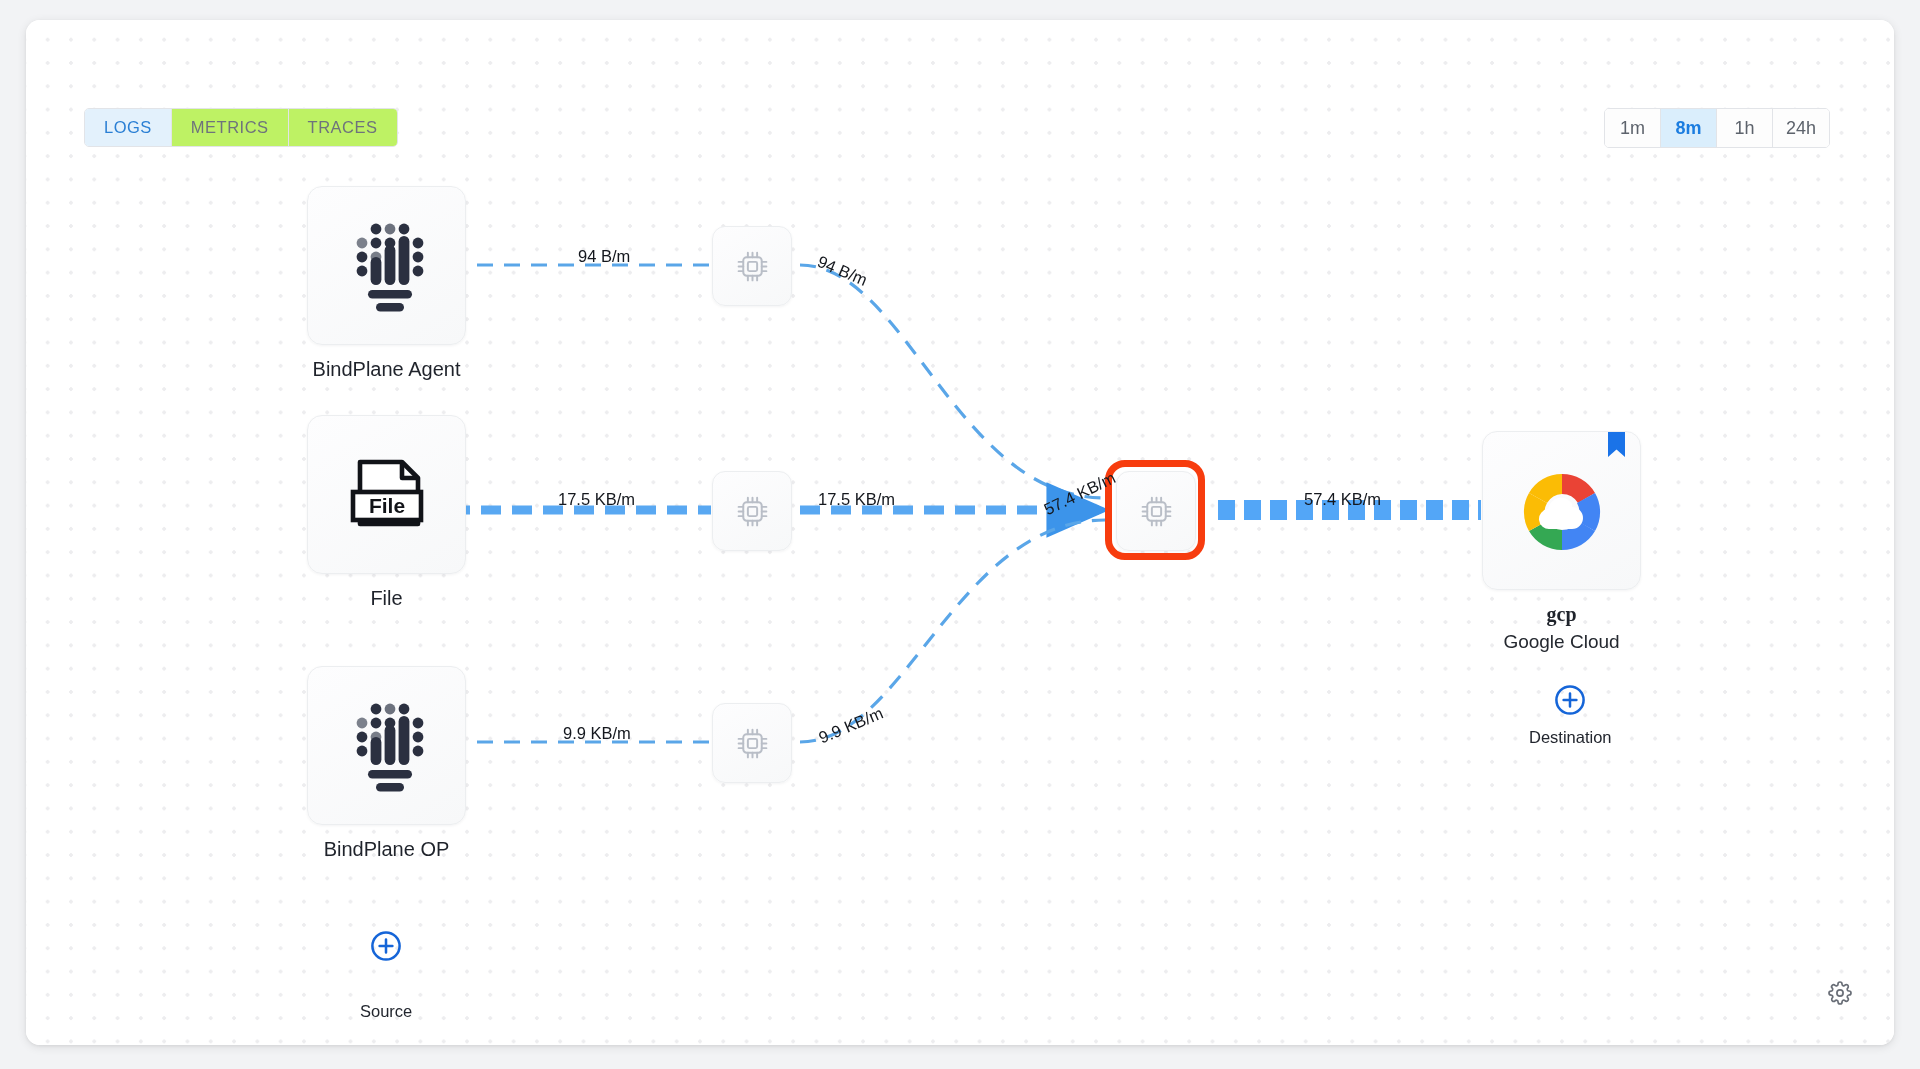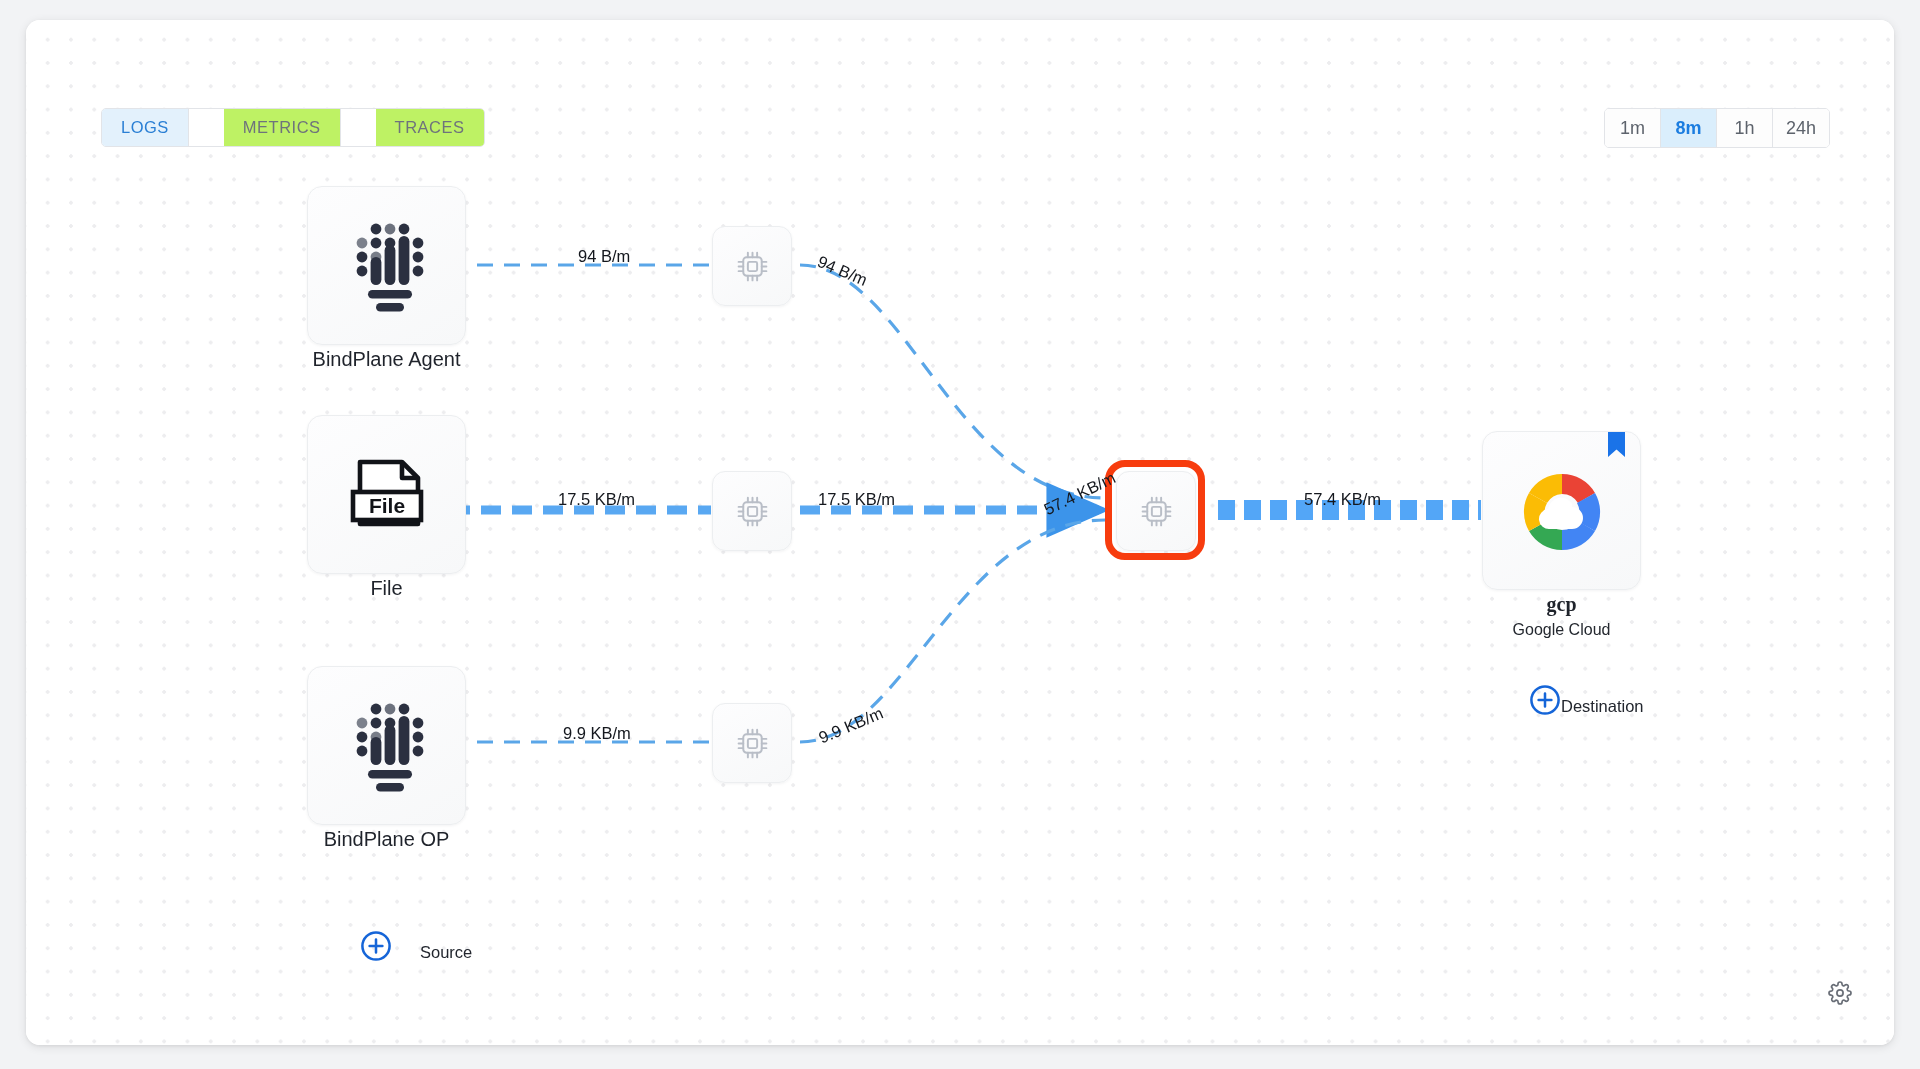--- a/index.html
+++ b/index.html
@@ -30,29 +30,28 @@
     inset: 0;
     background-color: #ffffff;
     background-image: radial-gradient(circle, #ededef 1.6px, transparent 1.7px);
     background-size: 23.3px 23.3px;
     background-position: 10px 8px;
   }
 
   
   #tab-group {
     position: absolute;
-    left: 75px;
+    left: 58px;
     top: 88px;
     display: flex;
     border: 1px solid #e2e4e8;
     border-radius: 5px;
     overflow: hidden;
     background: #fff;
     z-index: 40;
-    gap: 35px;
   }
   .tab-btn {
     font-size: 16.5px;
     letter-spacing: 0.5px;
     padding: 10px 19px;
     color: #6e737c;
     background: #bef264;
     border: none;
     border-right: 1px solid #e2e4e8;
     cursor: pointer;
@@ -122,27 +121,27 @@
   }
   .card-lg { width: 157px; height: 157px; }
   .card-sm {
     width: 78px; height: 78px;
     border-radius: 13px;
   }
   .node-label {
     text-align: center;
     font-size: 20px;
     color: #1f232b;
-    margin-top: 3px;
+    margin-top: 13px;
     white-space: nowrap;
     font-family: "Liberation Sans", sans-serif;
   }
   .node-sublabel {
     text-align: center;
-    font-size: 16px;
+    font-size: 19px;
     color: #24282f;
     margin-top: 5px;
     white-space: nowrap;
     font-family: "Liberation Sans", sans-serif;
   }
   .node-label.bold { font-weight: bold; font-size: 20px; font-family: Liberation Serif, serif; }
 
   
   .highlight-ring {
     position: absolute;
@@ -159,21 +158,21 @@
     right: 15px;
     top: 0px;
     z-index: 3;
   }
 
   
   .add-btn {
     position: absolute;
     z-index: 22;
     display: flex;
-    flex-direction: row;
+    flex-direction: column;
     align-items: center;
     cursor: pointer;
   }
   .add-label {
     font-size: 16.5px;
     color: #22262e;
     margin-top: 12px;
     white-space: nowrap;
     font-family: "Liberation Sans", sans-serif;
   }

